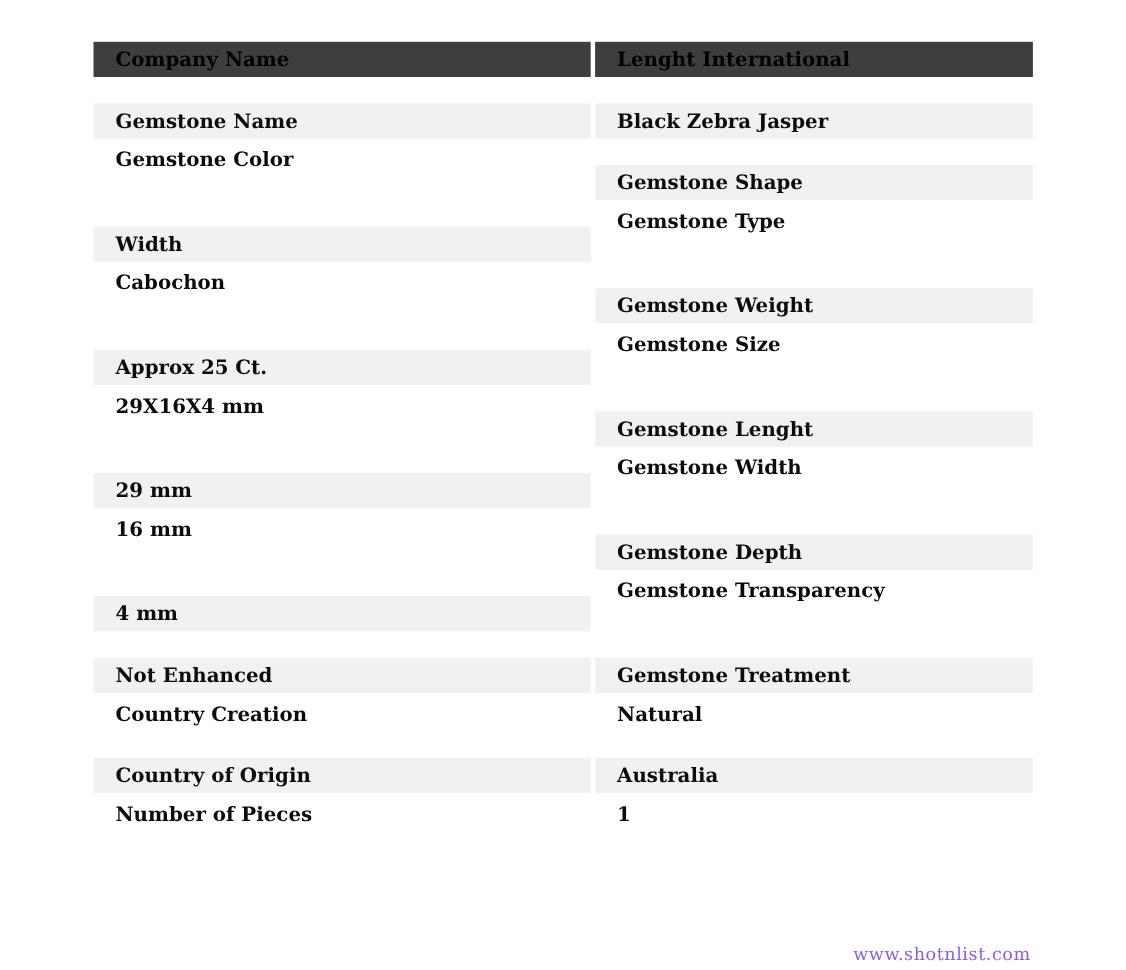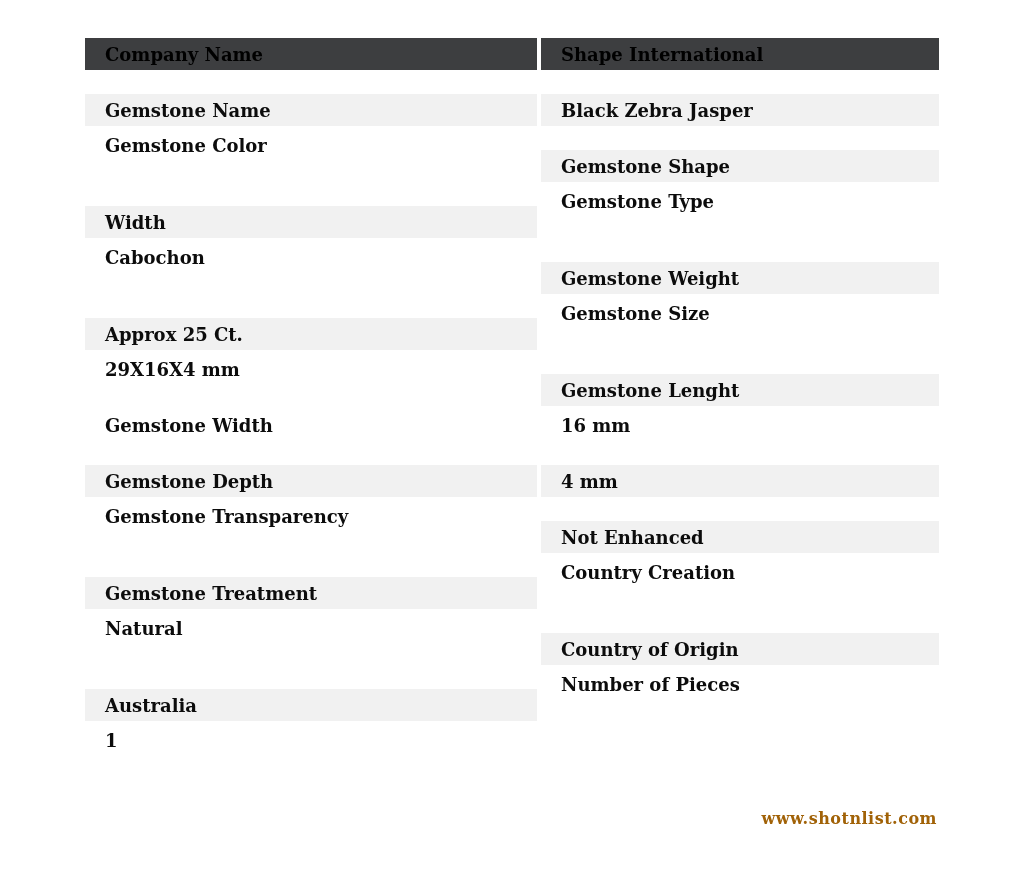--- a/index.html
+++ b/index.html
@@ -29,46 +29,47 @@
     font-size: 18px;
     font-weight: bold;
     color: #0c0c0c;
     background: #ffffff;
     white-space: nowrap;
   }
   .cell.stripe { background: #f1f1f1; margin-top: 21px; }
   .cell.header { background: #3d3e40; color: #000000; }
   .watermark {
     position: absolute;
-    top: 809px;
+    top: 858px;
     right: 87px;
     font-size: 16px;
-    font-weight: bold;
-    color: #a16207;
+    font-weight: normal;
+    color: #8b5cf6;
     letter-spacing: 0.5px;
   }
 </style>
 </head>
 <body>
 
 <div class="spec-table">
     <div class="cell header">Company Name</div>
-    <div class="cell header">Shape International</div>
+    <div class="cell header">Lenght International</div>
     <div class="cell stripe">Gemstone Name</div>
     <div class="cell stripe">Black Zebra Jasper</div>
     <div class="cell">Gemstone Color</div>
     <div class="cell stripe">Gemstone Shape</div>
     <div class="cell stripe">Width</div>
     <div class="cell">Gemstone Type</div>
     <div class="cell">Cabochon</div>
     <div class="cell stripe">Gemstone Weight</div>
     <div class="cell stripe">Approx 25 Ct.</div>
     <div class="cell">Gemstone Size</div>
     <div class="cell">29X16X4 mm</div>
     <div class="cell stripe">Gemstone Lenght</div>
+    <div class="cell stripe">29 mm</div>
     <div class="cell">Gemstone Width</div>
     <div class="cell">16 mm</div>
     <div class="cell stripe">Gemstone Depth</div>
     <div class="cell stripe">4 mm</div>
     <div class="cell">Gemstone Transparency</div>
     <div class="cell stripe">Not Enhanced</div>
     <div class="cell stripe">Gemstone Treatment</div>
     <div class="cell">Country Creation</div>
     <div class="cell">Natural</div>
     <div class="cell stripe">Country of Origin</div>

